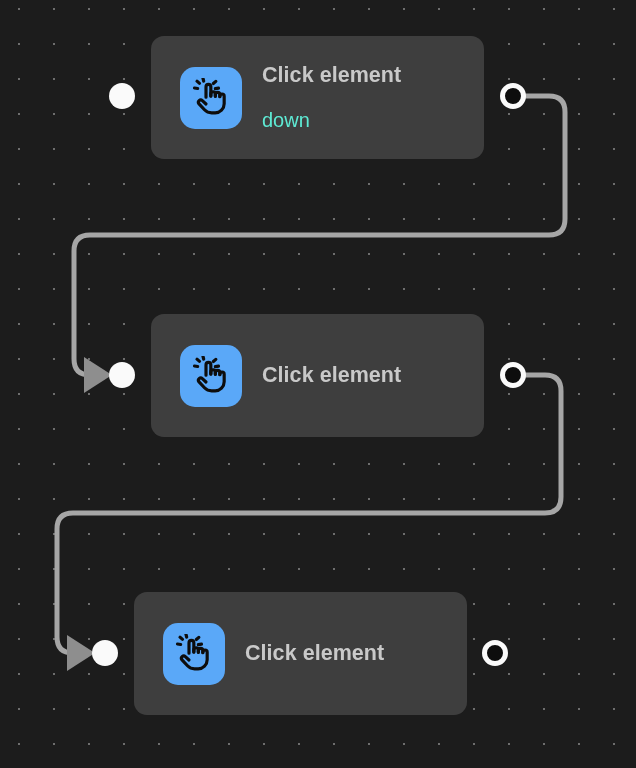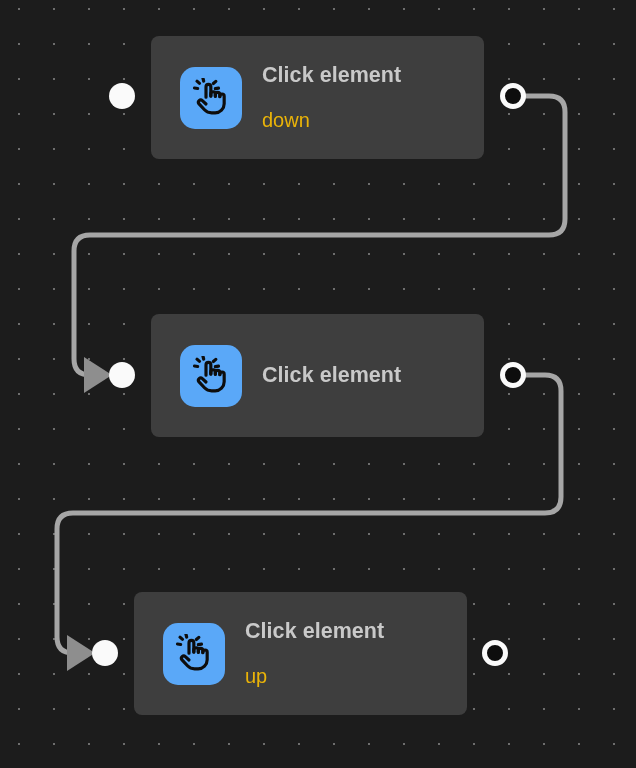--- a/index.html
+++ b/index.html
@@ -45,21 +45,21 @@
   }
   .edge-arrow {
     fill: #8e8e8e;
   }
 
   
   .node {
     position: absolute;
     box-sizing: border-box;
     background: #3e3e3e;
-    border-radius: 8px;
+    border-radius: 13px;
     display: flex;
     align-items: center;
     padding-left: 29px;
   }
 
   .node-icon {
     width: 62px;
     height: 62px;
     min-width: 62px;
     border-radius: 15px;
@@ -80,21 +80,21 @@
   .node-title {
     font-size: 21.5px;
     font-weight: bold;
     color: #c9c9c9;
     letter-spacing: 0.05px;
     white-space: nowrap;
   }
   .node-subtitle {
     font-size: 20px;
     font-weight: normal;
-    color: #eab308;
+    color: #5eead4;
     margin-top: 23px;
     white-space: nowrap;
   }
 
   
   .port {
     position: absolute;
     box-sizing: border-box;
     border-radius: 50%;
   }
@@ -178,19 +178,18 @@
         <path d="M17.3 11.2v-.3a1.3 1.3 0 0 1 2.6 0v4.6a5.4 5.4 0 0 1-5.4 5.4h-2.1a5.9 5.9 0 0 1-4.3-1.85l-3.3-3.5a1.4 1.4 0 0 1 2-1.95l2.2 2"></path>
         <path d="M5.1 3.2 3.6 1.9"></path>
         <path d="M4.0 6.3 2.1 6.0"></path>
         <path d="M7.6 1.9 7.2 0.2"></path>
         <path d="M13.4 3.3 14.9 2.0"></path>
         <path d="M14.6 6.4 16.5 6.1"></path>
       </svg>
     </div>
     <div class="node-text">
       <div class="node-title">Click element</div>
-      <div class="node-subtitle">up</div>
     </div>
   </div>
   <div class="port port-filled" style="left:92px; top:640px;"></div>
   <div class="port port-ring" style="left:482px; top:640px;"></div>
 
 </div>
 
 </body></html>

